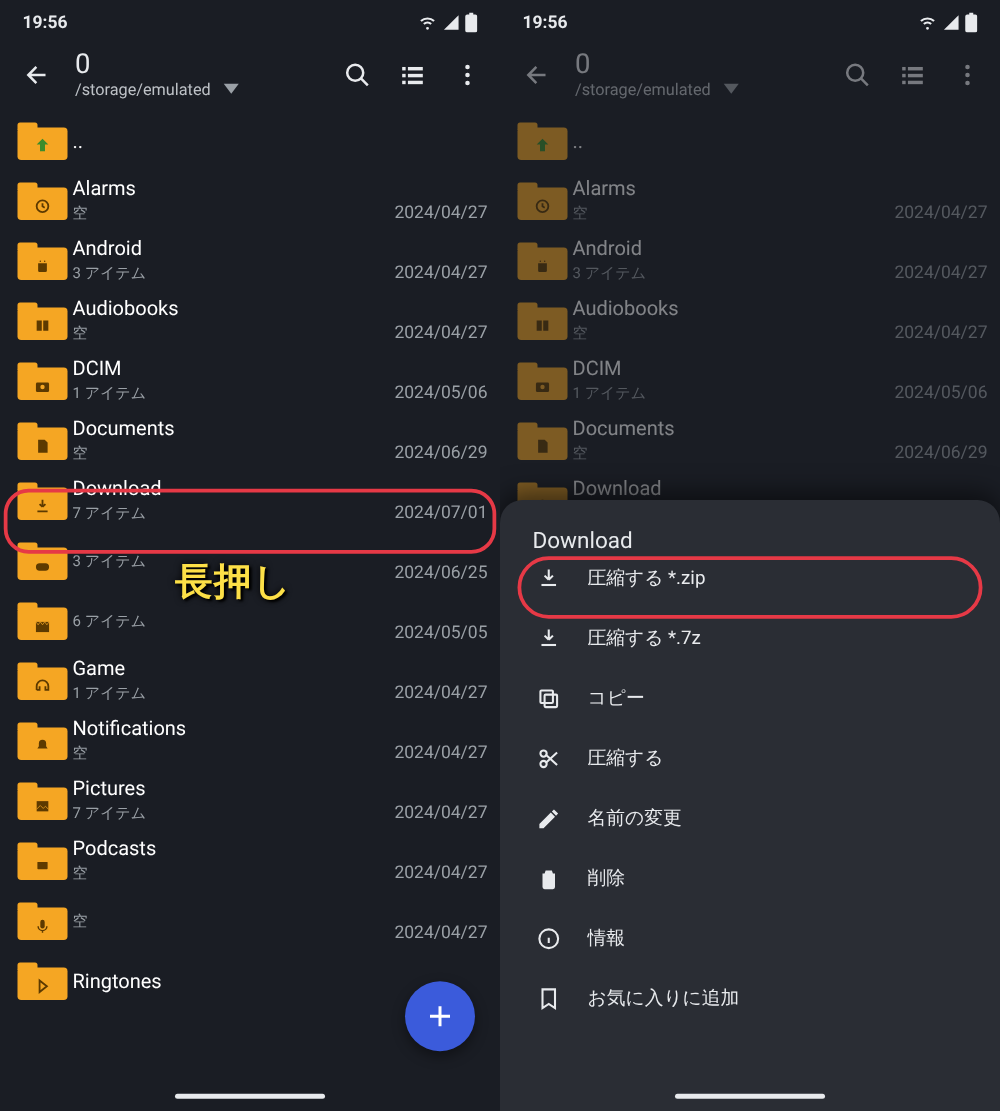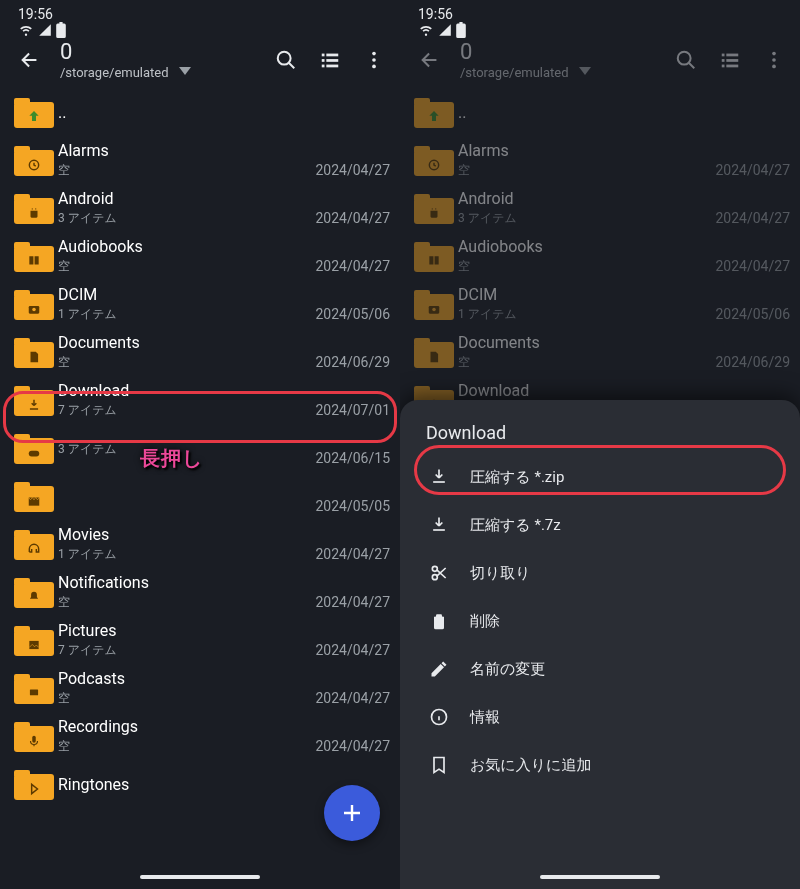--- a/index.html
+++ b/index.html
@@ -11,22 +11,22 @@
     font-family: -apple-system, Roboto, sans-serif;
     overflow: hidden;
     position: relative;
   }
   .pane { width: 400px; height: 889px; background: #1a1d24; position: relative; color: #e8eaed; overflow: hidden; }
   .pane-right { filter: none; }
   .dim-bg > * { opacity: 0.45; }
   .dim-bg > .no-dim { opacity: 1; filter: none; }
 
   .status-bar {
-    height: 30px; display: flex; justify-content: space-between; 
-    padding: 6px 18px 0 18px; font-size: 14px; font-weight: 400; color: #e8eaed; flex-direction: column;
+    height: 30px; display: flex; justify-content: space-between; align-items: center;
+    padding: 6px 18px 0 18px; font-size: 14px; font-weight: 700; color: #e8eaed;
   }
   .status-icons { display: flex; gap: 4px; align-items: center; }
 
   .app-bar { display: flex; align-items: center; padding: 10px 6px 8px 10px; }
   .app-bar .back { width: 36px; display:flex; justify-content:center; }
   .app-bar .title-block { flex: 1; padding-left: 10px; }
   .app-bar .title-block .count { font-size: 22px; line-height: 1; }
   .app-bar .title-block .path { font-size: 13px; color: #bdc1c6; margin-top: 2px; }
   .app-bar .actions { display: flex; gap: 4px; align-items:center; }
   .app-bar .icon-btn { width: 40px; height: 40px; display:flex; align-items:center; justify-content:center; }
@@ -67,32 +67,32 @@
     box-shadow: 0 4px 10px rgba(0,0,0,0.4);
   }
 
   .highlight-frame {
     position:absolute; border:3px solid #e63946; border-radius: 20px;
     pointer-events:none;
   }
   .left-highlight { left:3px; right:3px; top: 391px; height: 52px; }
 
   .annotation {
-    position:absolute; left:140px; top:445px; font-size:20px; font-weight:800;
-    color:#ec4899; text-shadow: 0 0 6px #000, 2px 2px 2px #000; letter-spacing:1px;font-family:Liberation Serif, serif;
+    position:absolute; left:140px; top:445px; font-size:30px; font-weight:800;
+    color:#fde047; text-shadow: 0 0 6px #000, 2px 2px 2px #000; letter-spacing:1px;font-family:Liberation Serif, serif;
   }
 
   
   .sheet {
     position:absolute; left:0; right:0; bottom:0; background:#2a2d34;
     border-radius: 18px 18px 0 0; padding: 16px 10px 30px 10px;
     box-shadow: 0 -6px 20px rgba(0,0,0,0.5);
   }
   .sheet-title { font-size: 18px; padding: 6px 16px 10px 16px; }
-  .menu-item { display:flex; align-items:center; height: 48px; padding: 0 18px; gap: 20px; }
+  .menu-item { display:flex; align-items:flex-start; height: 48px; padding: 0 18px; gap: 20px; }
   .menu-item .mi-icon { width: 22px; display:flex; justify-content:center; color:#e8eaed; }
   .menu-item .mi-label { font-size: 15px; }
   .right-highlight { left:14px; right:14px; top: 45px; height: 50px; border-radius: 26px; }
 
   svg { display:block; }
 </style>
 </head>
 <body>
 
 <div class="pane">
@@ -273,49 +273,50 @@
             <div class="inner">
               <svg width="14" height="14" viewBox="0 0 24 24" fill="#5d3a00">
                 <rect x="3" y="8" width="18" height="10" rx="5"></rect>
               </svg>
             </div>
           </div>
     </div>
     <div class="text-wrap">
       <div class="sub">3 アイテム</div>
     </div>
-    <div class="date">2024/06/15</div>
+    <div class="date">2024/06/25</div>
       </div>
       <div class="item">
     <div class="icon-wrap">
       <div class="folder">
             <div class="inner">
               <svg width="14" height="14" viewBox="0 0 24 24" fill="#5d3a00">
                 <rect x="3" y="6" width="18" height="14"></rect>
                 <path d="M3 6l3 4 3-4 3 4 3-4 3 4 3-4" fill="none" stroke="#f5a623"></path>
               </svg>
             </div>
           </div>
     </div>
     <div class="text-wrap">
+      <div class="sub">6 アイテム</div>
     </div>
     <div class="date">2024/05/05</div>
       </div>
       <div class="item">
     <div class="icon-wrap">
       <div class="folder">
             <div class="inner">
               <svg width="14" height="14" viewBox="0 0 24 24" fill="none" stroke="#5d3a00" stroke-width="2.5">
                 <path d="M12 4a8 8 0 018 8v5h-4v-5M4 17v-5a8 8 0 018-8M4 17h4v-5"></path>
               </svg>
             </div>
           </div>
     </div>
     <div class="text-wrap">
-      <div class="name">Movies</div>
+      <div class="name">Game</div>
       <div class="sub">1 アイテム</div>
     </div>
     <div class="date">2024/04/27</div>
       </div>
       <div class="item">
     <div class="icon-wrap">
       <div class="folder">
             <div class="inner">
               <svg width="14" height="14" viewBox="0 0 24 24" fill="#5d3a00">
                 <path d="M12 3a5 5 0 015 5v4l2 3H5l2-3V8a5 5 0 015-5z"></path>
@@ -367,21 +368,20 @@
       <div class="folder">
             <div class="inner">
               <svg width="14" height="14" viewBox="0 0 24 24" fill="#5d3a00">
                 <rect x="9" y="3" width="6" height="12" rx="3"></rect>
                 <path d="M6 12a6 6 0 0012 0M12 18v3" stroke="#5d3a00" fill="none" stroke-width="2"></path>
               </svg>
             </div>
           </div>
     </div>
     <div class="text-wrap">
-      <div class="name">Recordings</div>
       <div class="sub">空</div>
     </div>
     <div class="date">2024/04/27</div>
       </div>
       <div class="item">
     <div class="icon-wrap">
       <div class="folder">
             <div class="inner">
               <svg width="14" height="14" viewBox="0 0 24 24" fill="none" stroke="#5d3a00" stroke-width="2.5">
                 <path d="M8 4l10 8-10 8z"></path>
@@ -603,42 +603,51 @@
             <svg width="20" height="20" viewBox="0 0 24 24" fill="#e8eaed">
               <path d="M12 3v10m0 0l-4-4m4 4l4-4" stroke="#e8eaed" stroke-width="2" fill="none"></path>
               <rect x="5" y="17" width="14" height="2"></rect>
             </svg>
           </span>
     <span class="mi-label">圧縮する *.7z</span>
         </div>
         <div class="menu-item">
           <span class="mi-icon">
             <svg width="20" height="20" viewBox="0 0 24 24" fill="none" stroke="#e8eaed" stroke-width="2">
+              <rect x="8" y="8" width="12" height="12" rx="1"></rect>
+              <rect x="4" y="4" width="12" height="12" rx="1"></rect>
+            </svg>
+          </span>
+    <span class="mi-label">コピー</span>
+        </div>
+        <div class="menu-item">
+          <span class="mi-icon">
+            <svg width="20" height="20" viewBox="0 0 24 24" fill="none" stroke="#e8eaed" stroke-width="2">
               <circle cx="7" cy="7" r="3"></circle>
               <circle cx="7" cy="17" r="3"></circle>
               <path d="M9 8l11 10M20 6L9 16"></path>
             </svg>
           </span>
-    <span class="mi-label">切り取り</span>
+    <span class="mi-label">圧縮する</span>
+        </div>
+        <div class="menu-item">
+          <span class="mi-icon">
+            <svg width="20" height="20" viewBox="0 0 24 24" fill="#e8eaed">
+              <path d="M3 17l11-11 4 4-11 11H3zM15 5l2-2 4 4-2 2z"></path>
+            </svg>
+          </span>
+    <span class="mi-label">名前の変更</span>
         </div>
         <div class="menu-item">
           <span class="mi-icon">
             <svg width="20" height="20" viewBox="0 0 24 24" fill="#e8eaed">
               <path d="M6 7h12v13a2 2 0 01-2 2H8a2 2 0 01-2-2zM9 4h6l1 3H8z"></path>
             </svg>
           </span>
     <span class="mi-label">削除</span>
-        </div>
-        <div class="menu-item">
-          <span class="mi-icon">
-            <svg width="20" height="20" viewBox="0 0 24 24" fill="#e8eaed">
-              <path d="M3 17l11-11 4 4-11 11H3zM15 5l2-2 4 4-2 2z"></path>
-            </svg>
-          </span>
-    <span class="mi-label">名前の変更</span>
         </div>
         <div class="menu-item">
           <span class="mi-icon">
             <svg width="20" height="20" viewBox="0 0 24 24" fill="none" stroke="#e8eaed" stroke-width="2">
               <circle cx="12" cy="12" r="9"></circle>
               <path d="M12 8v.01M12 11v5"></path>
             </svg>
           </span>
     <span class="mi-label">情報</span>
         </div>

